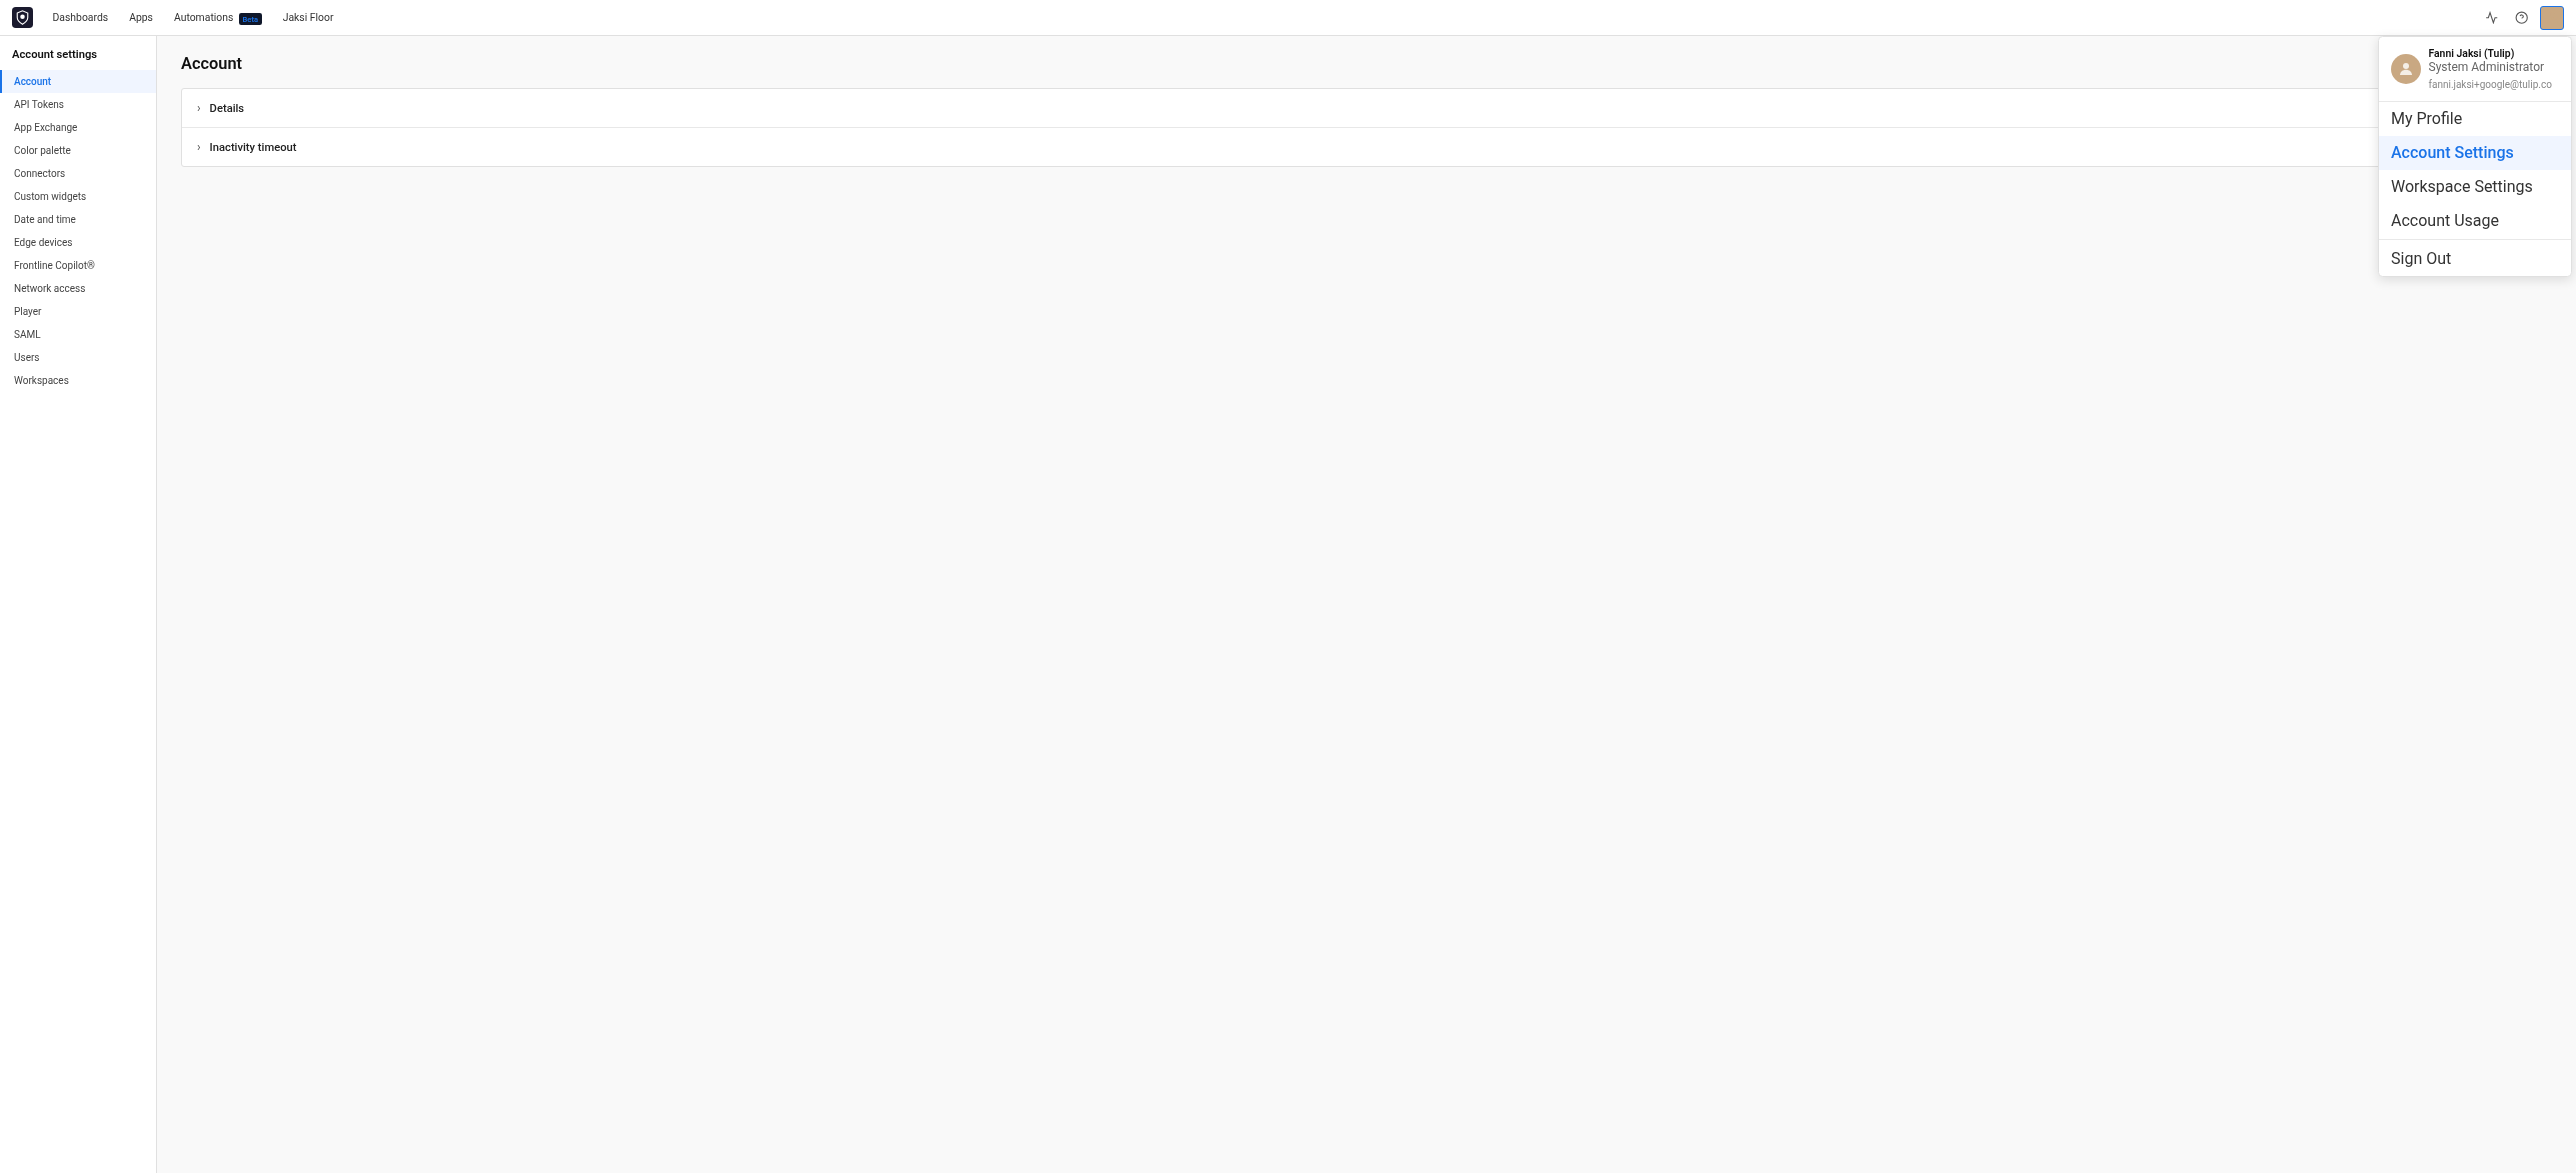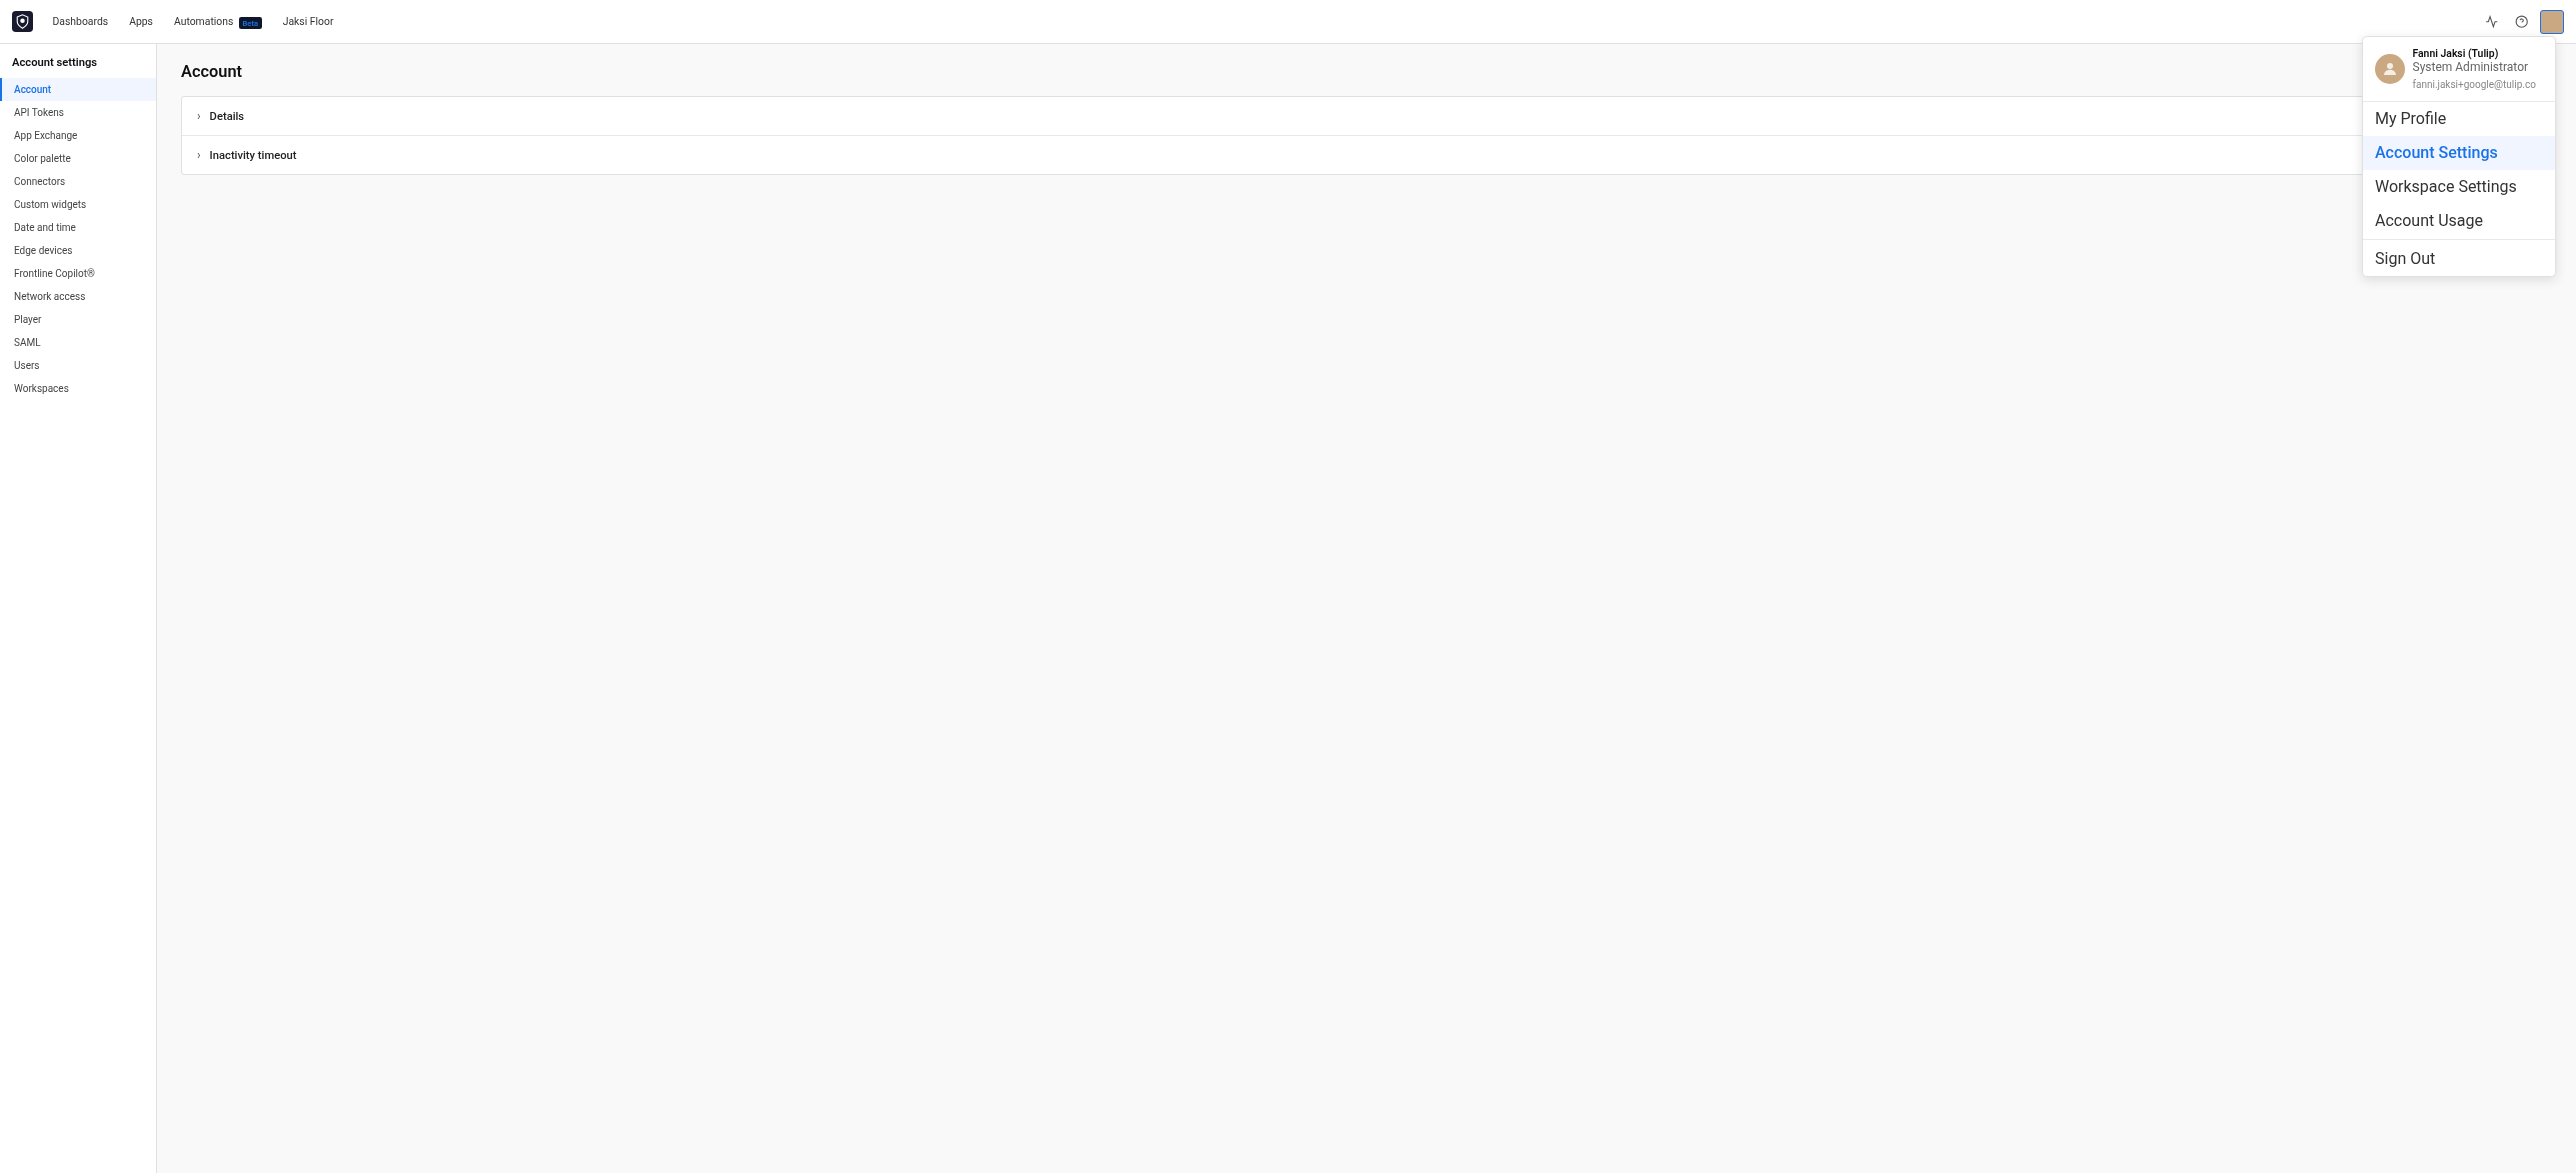--- a/index.html
+++ b/index.html
@@ -4,21 +4,21 @@
   <style>
     * { box-sizing: border-box; margin: 0; padding: 0; }
     body { font-family: -apple-system, BlinkMacSystemFont, 'Segoe UI', Roboto, sans-serif; background: #f5f5f5; color: #333; font-size: 10.4px; }
 
     
     .topnav {
       display: flex;
       align-items: center;
       background: #fff;
       border-bottom: 0.7px solid #e0e0e0;
-      height: 44px;
+      height: 36px;
       padding: 0 12px;
       position: relative;
       z-index: 10;
     }
     .topnav-logo {
       width: 21px;
       height: 21px;
       margin-right: 12px;
       flex-shrink: 0;
     }
@@ -148,21 +148,21 @@
       font-size: 12px;
     }
     .section-label {
       font-size: 11.2px;
       font-weight: 500;
       color: #222;
     }
     .dropdown-menu {
       position: fixed;
       top: 36px;
-      right: 20px;
+      right: 4px;
       background: #fff;
       border: 0.7px solid #e0e0e0;
       border-radius: 4.5px;
       box-shadow: 0 3px 12px rgba(0,0,0,0.12);
       width: 194px;
       z-index: 200;
     }
     .dropdown-user-section {
       display: flex;
       align-items: center;

